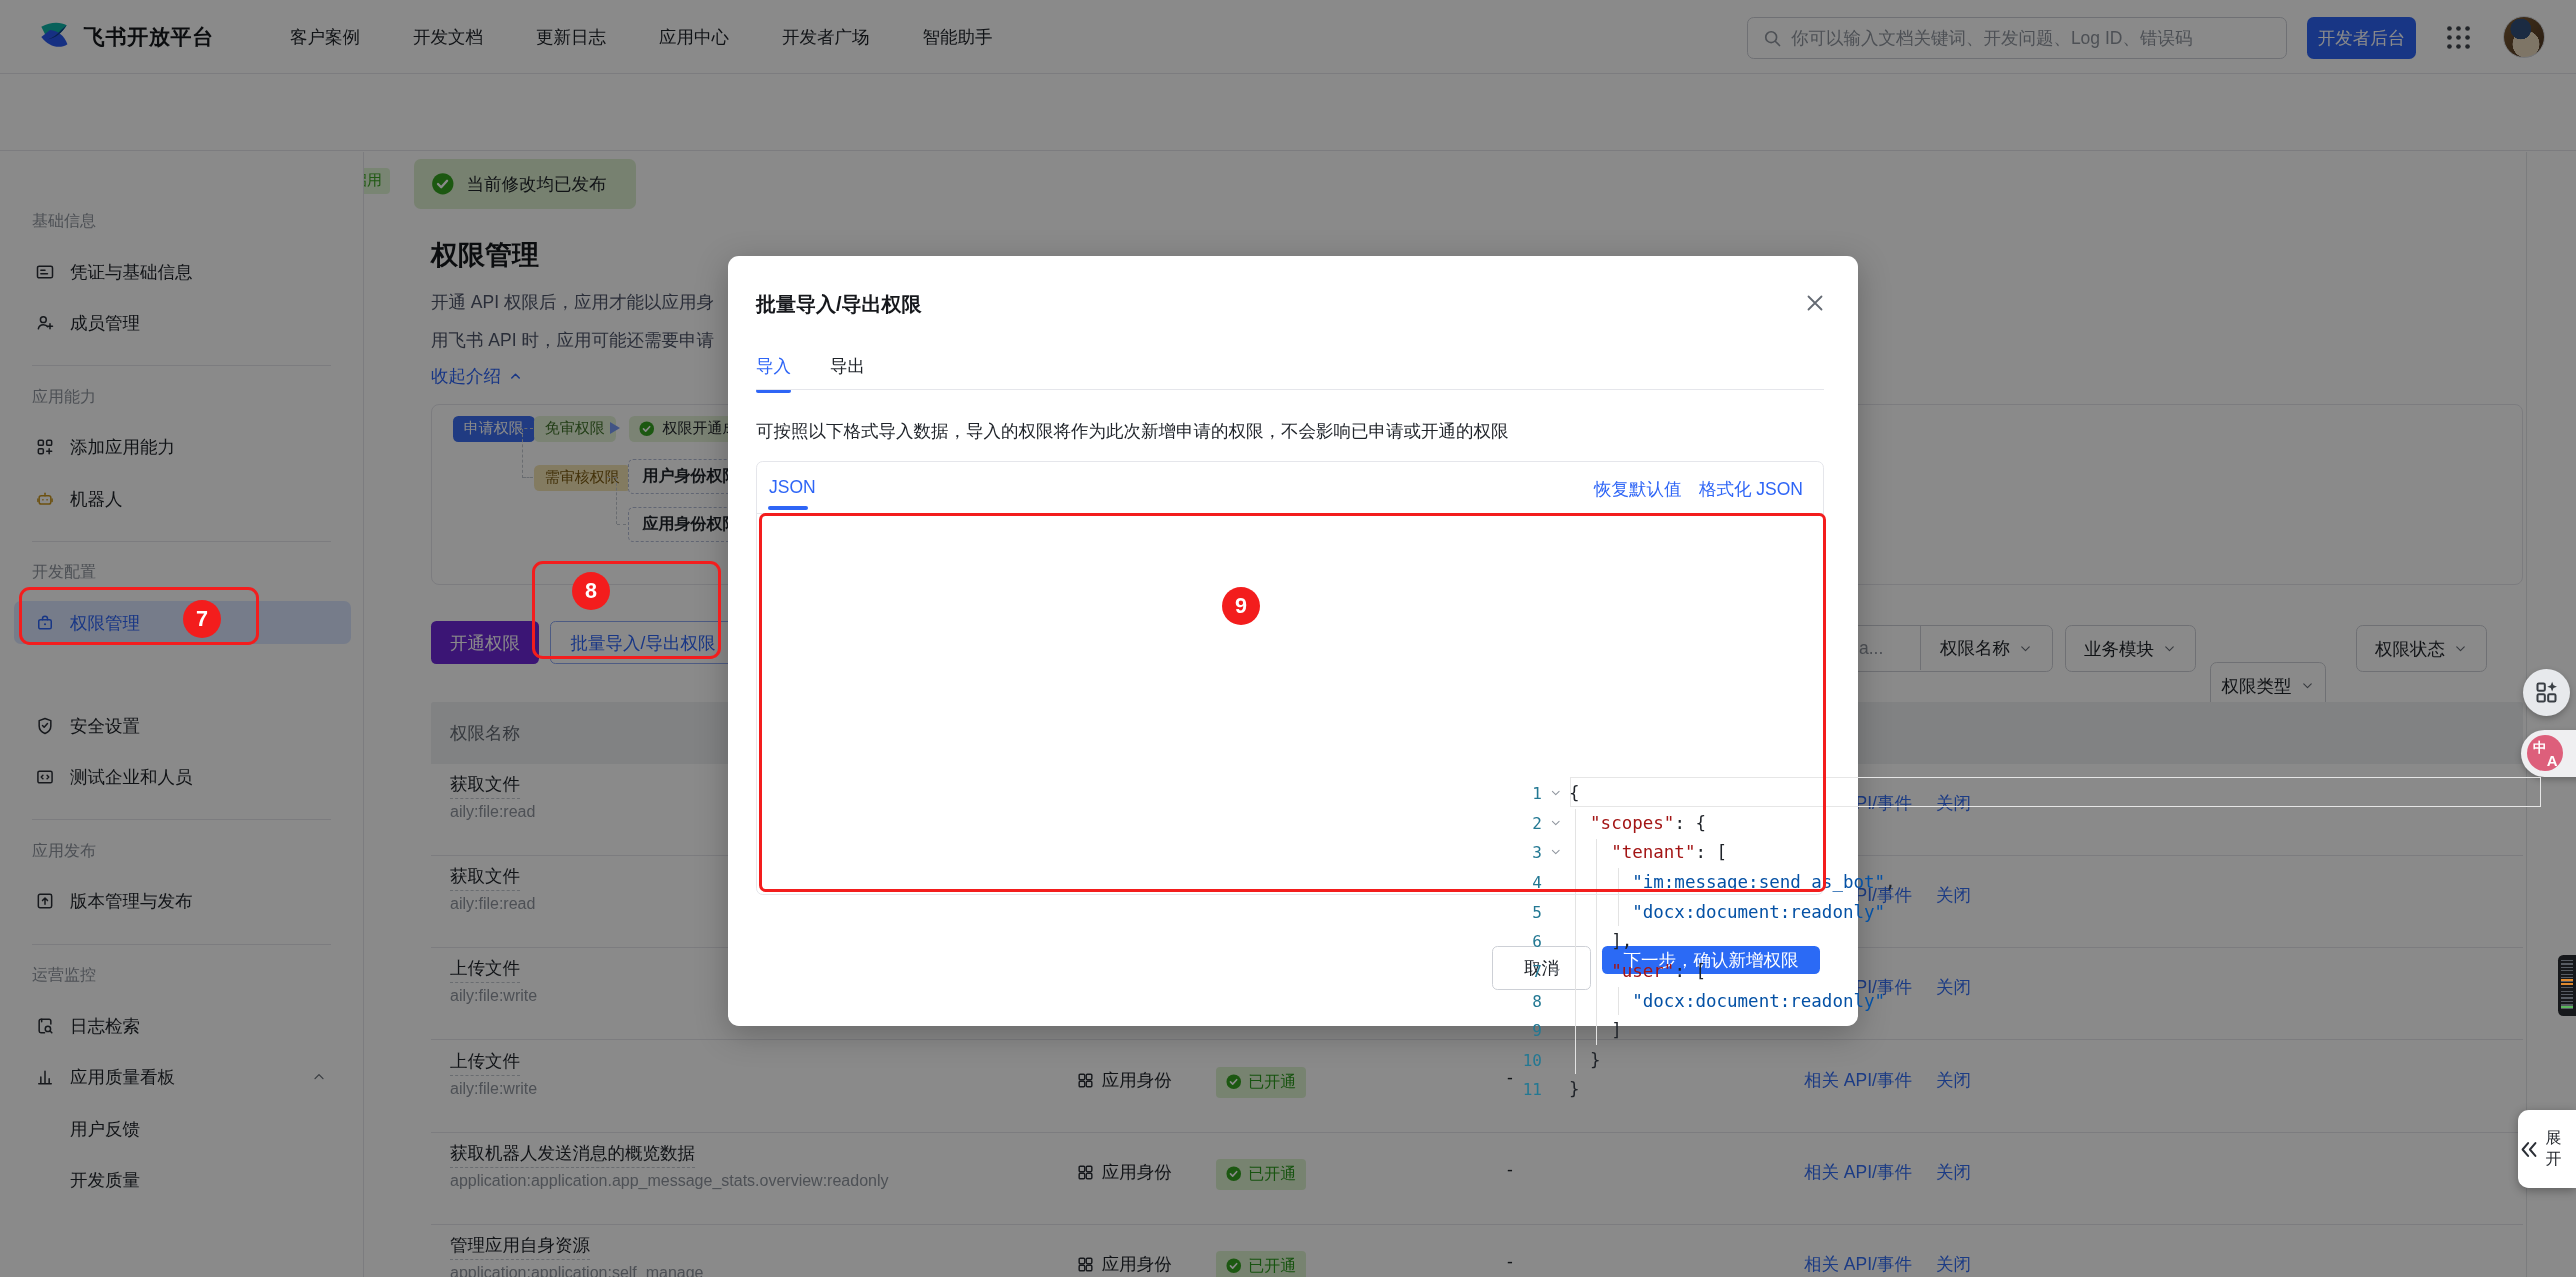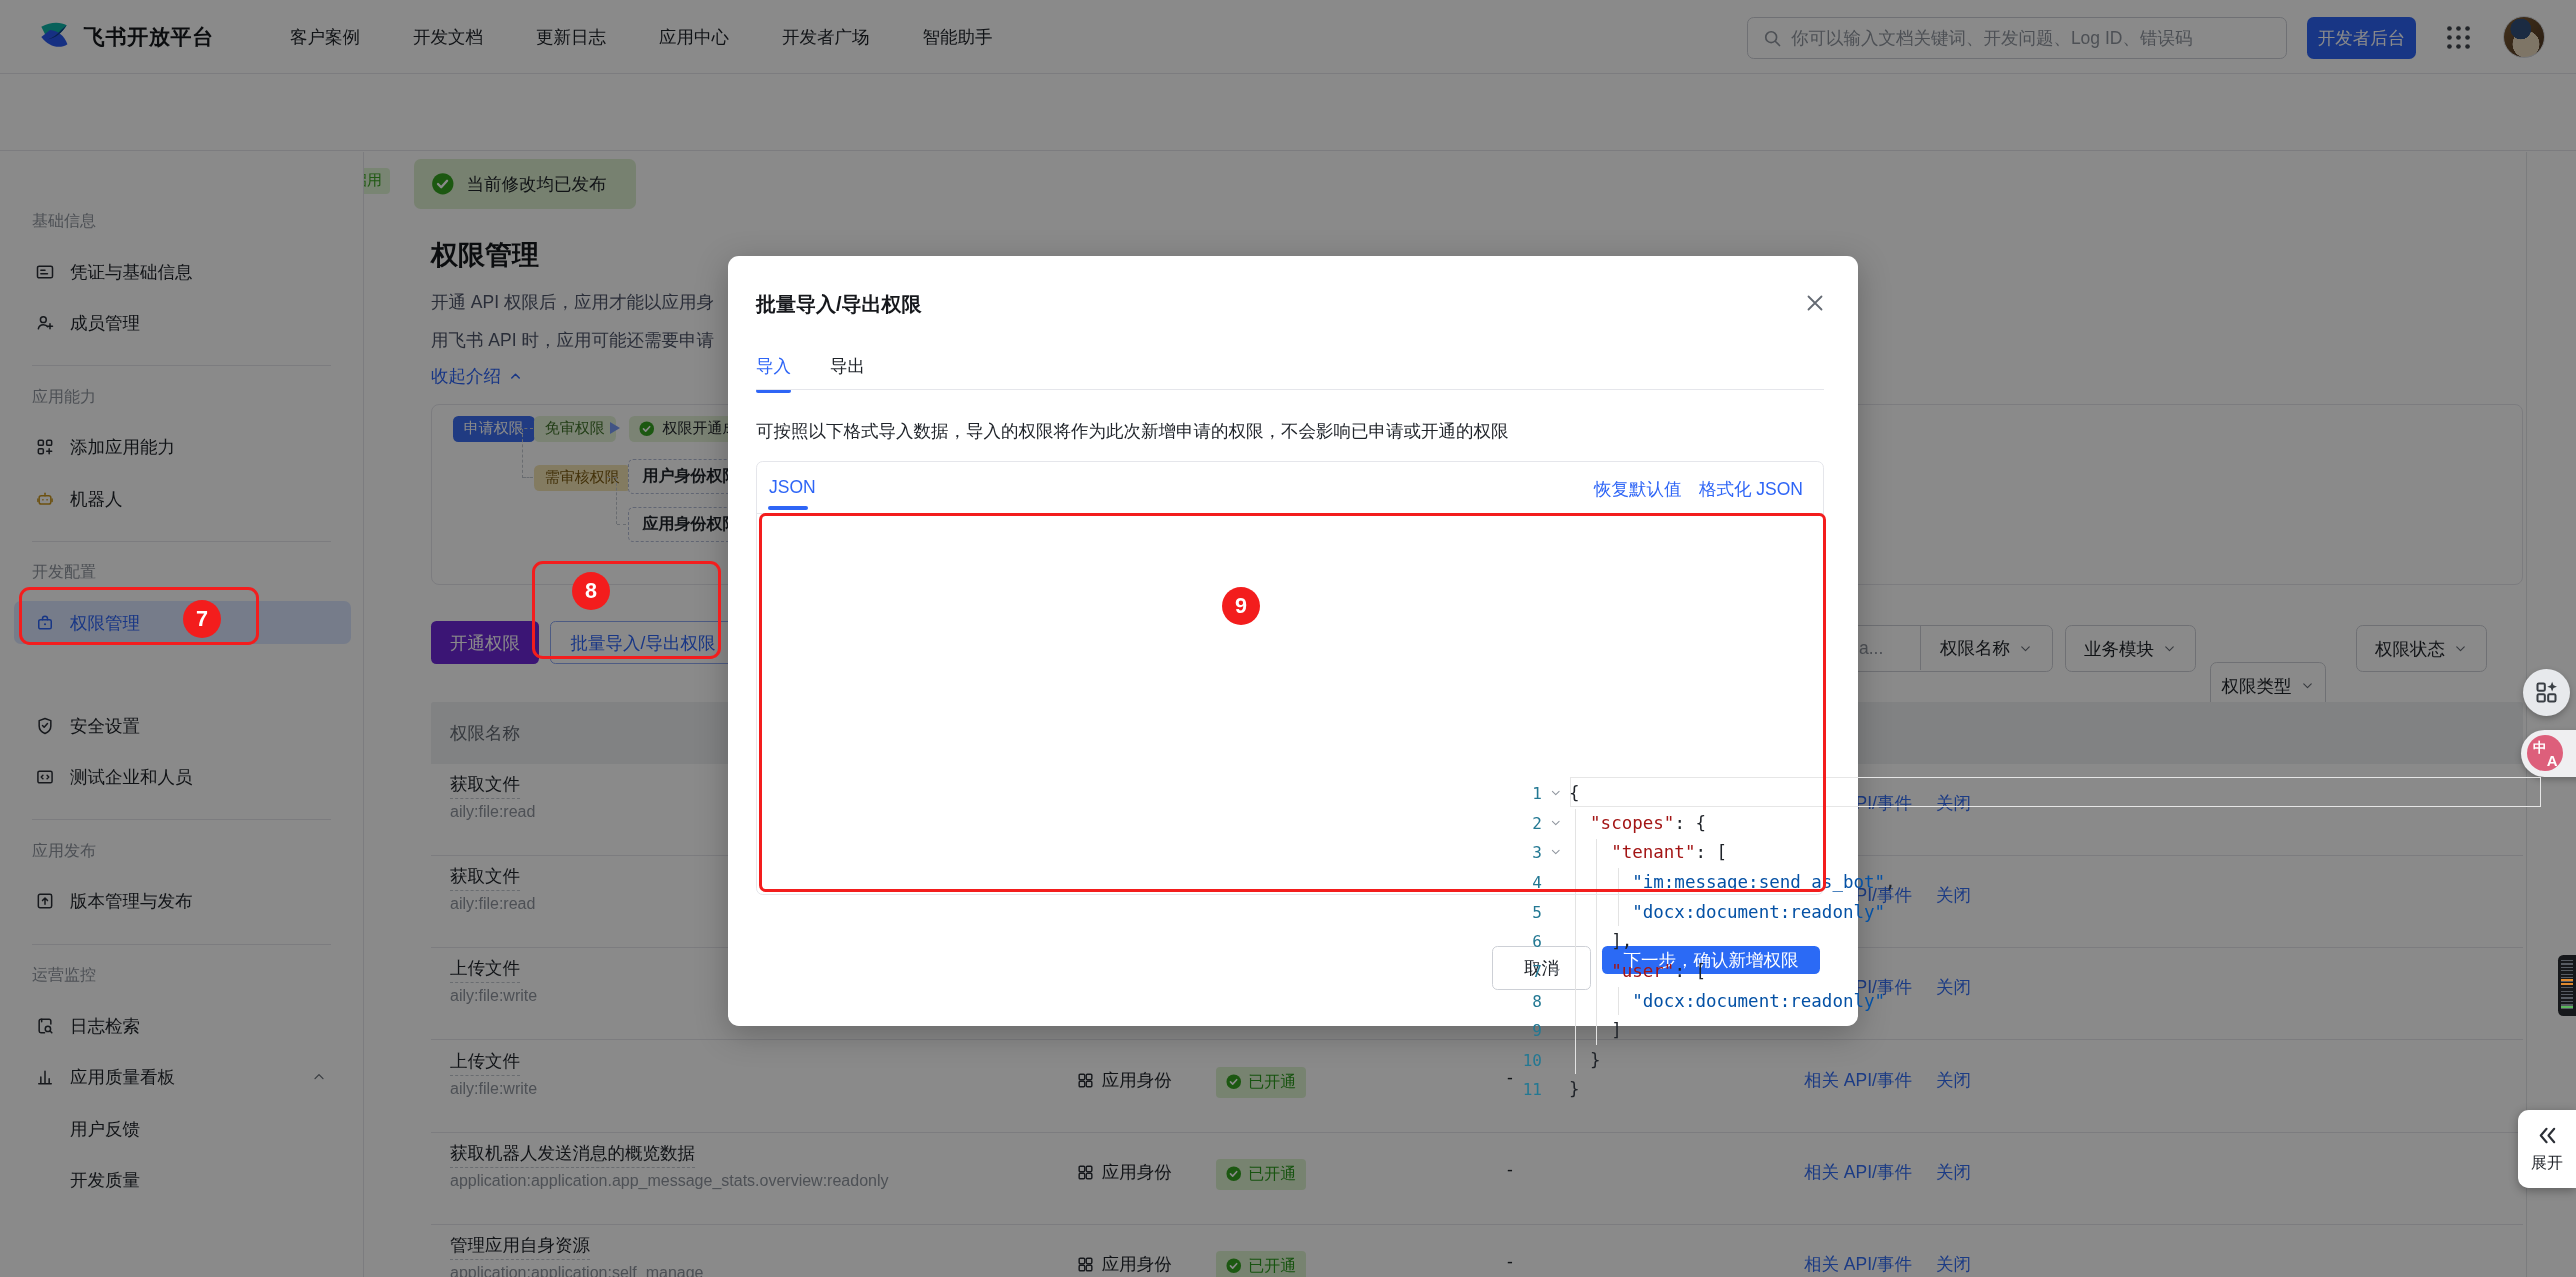--- a/index.html
+++ b/index.html
@@ -111,21 +111,21 @@
   .float-translate{left:2521px;top:730px;width:67px;height:47px;border-radius:23.6px 0 0 23.6px;background:#efeff1;z-index:55;box-shadow:0 2.7px 6.7px rgba(0,0,0,.25);}
   .ft-circle{position:absolute;left:6px;top:5.4px;width:36px;height:36px;border-radius:50%;background:#dd5f7b;color:#fff;}
   .ft-zh{position:absolute;left:6px;top:4px;font-size:13.5px;font-weight:bold;}
   .ft-a{position:absolute;right:5.4px;bottom:2.7px;font-size:15px;font-weight:bold;}
   .float-meter{left:2558px;top:955px;width:18px;height:61px;background:#16181b;border-radius:5.4px 0 0 5.4px;z-index:55;overflow:hidden;}
   .meter-lines{position:absolute;left:3.4px;top:5.4px;width:11.5px;height:50px;
      background:repeating-linear-gradient(to bottom,#565b62 0 1.3px,rgba(0,0,0,0) 1.3px 3.4px);}
   .meter-orange{position:absolute;left:3.4px;width:11.5px;height:2px;background:#e08a2e;}
   .meter-green{position:absolute;left:3.4px;width:11.5px;height:2px;background:#5bb85c;}
   .float-expand{left:2518px;top:1110px;width:58px;height:78px;background:#fff;border-radius:10.8px 0 0 10.8px;z-index:55;
-                box-shadow:0 2.7px 9.4px rgba(0,0,0,.3);display:flex;flex-direction:column;align-items:center;justify-content:center;gap:5.4px;cursor:pointer;}
+                box-shadow:0 2.7px 9.4px rgba(0,0,0,.3);display:flex;flex-direction:row;align-items:center;justify-content:center;gap:5.4px;cursor:pointer;}
   .expand-ic{width:23px;height:23px;color:#2b2f36;}
   .expand-txt{font-size:16px;color:#1f2329;}
 
   
   .modal{left:728px;top:256px;width:1130px;height:770px;background:#fff;border-radius:10.8px;z-index:60;
          box-shadow:0 8px 32px rgba(0,0,0,.25);}
   .modal-title{position:absolute;left:28px;top:35px;font-size:20px;font-weight:600;color:#16181c;}
   .modal-close{position:absolute;left:1075px;top:35px;width:24px;height:24px;color:#646a73;cursor:pointer;}
   .modal-tabs{position:absolute;left:28px;top:98px;display:flex;gap:39px;}
   .m-tab{font-size:17.5px;color:#1f2329;cursor:pointer;padding-bottom:15px;position:relative;}

